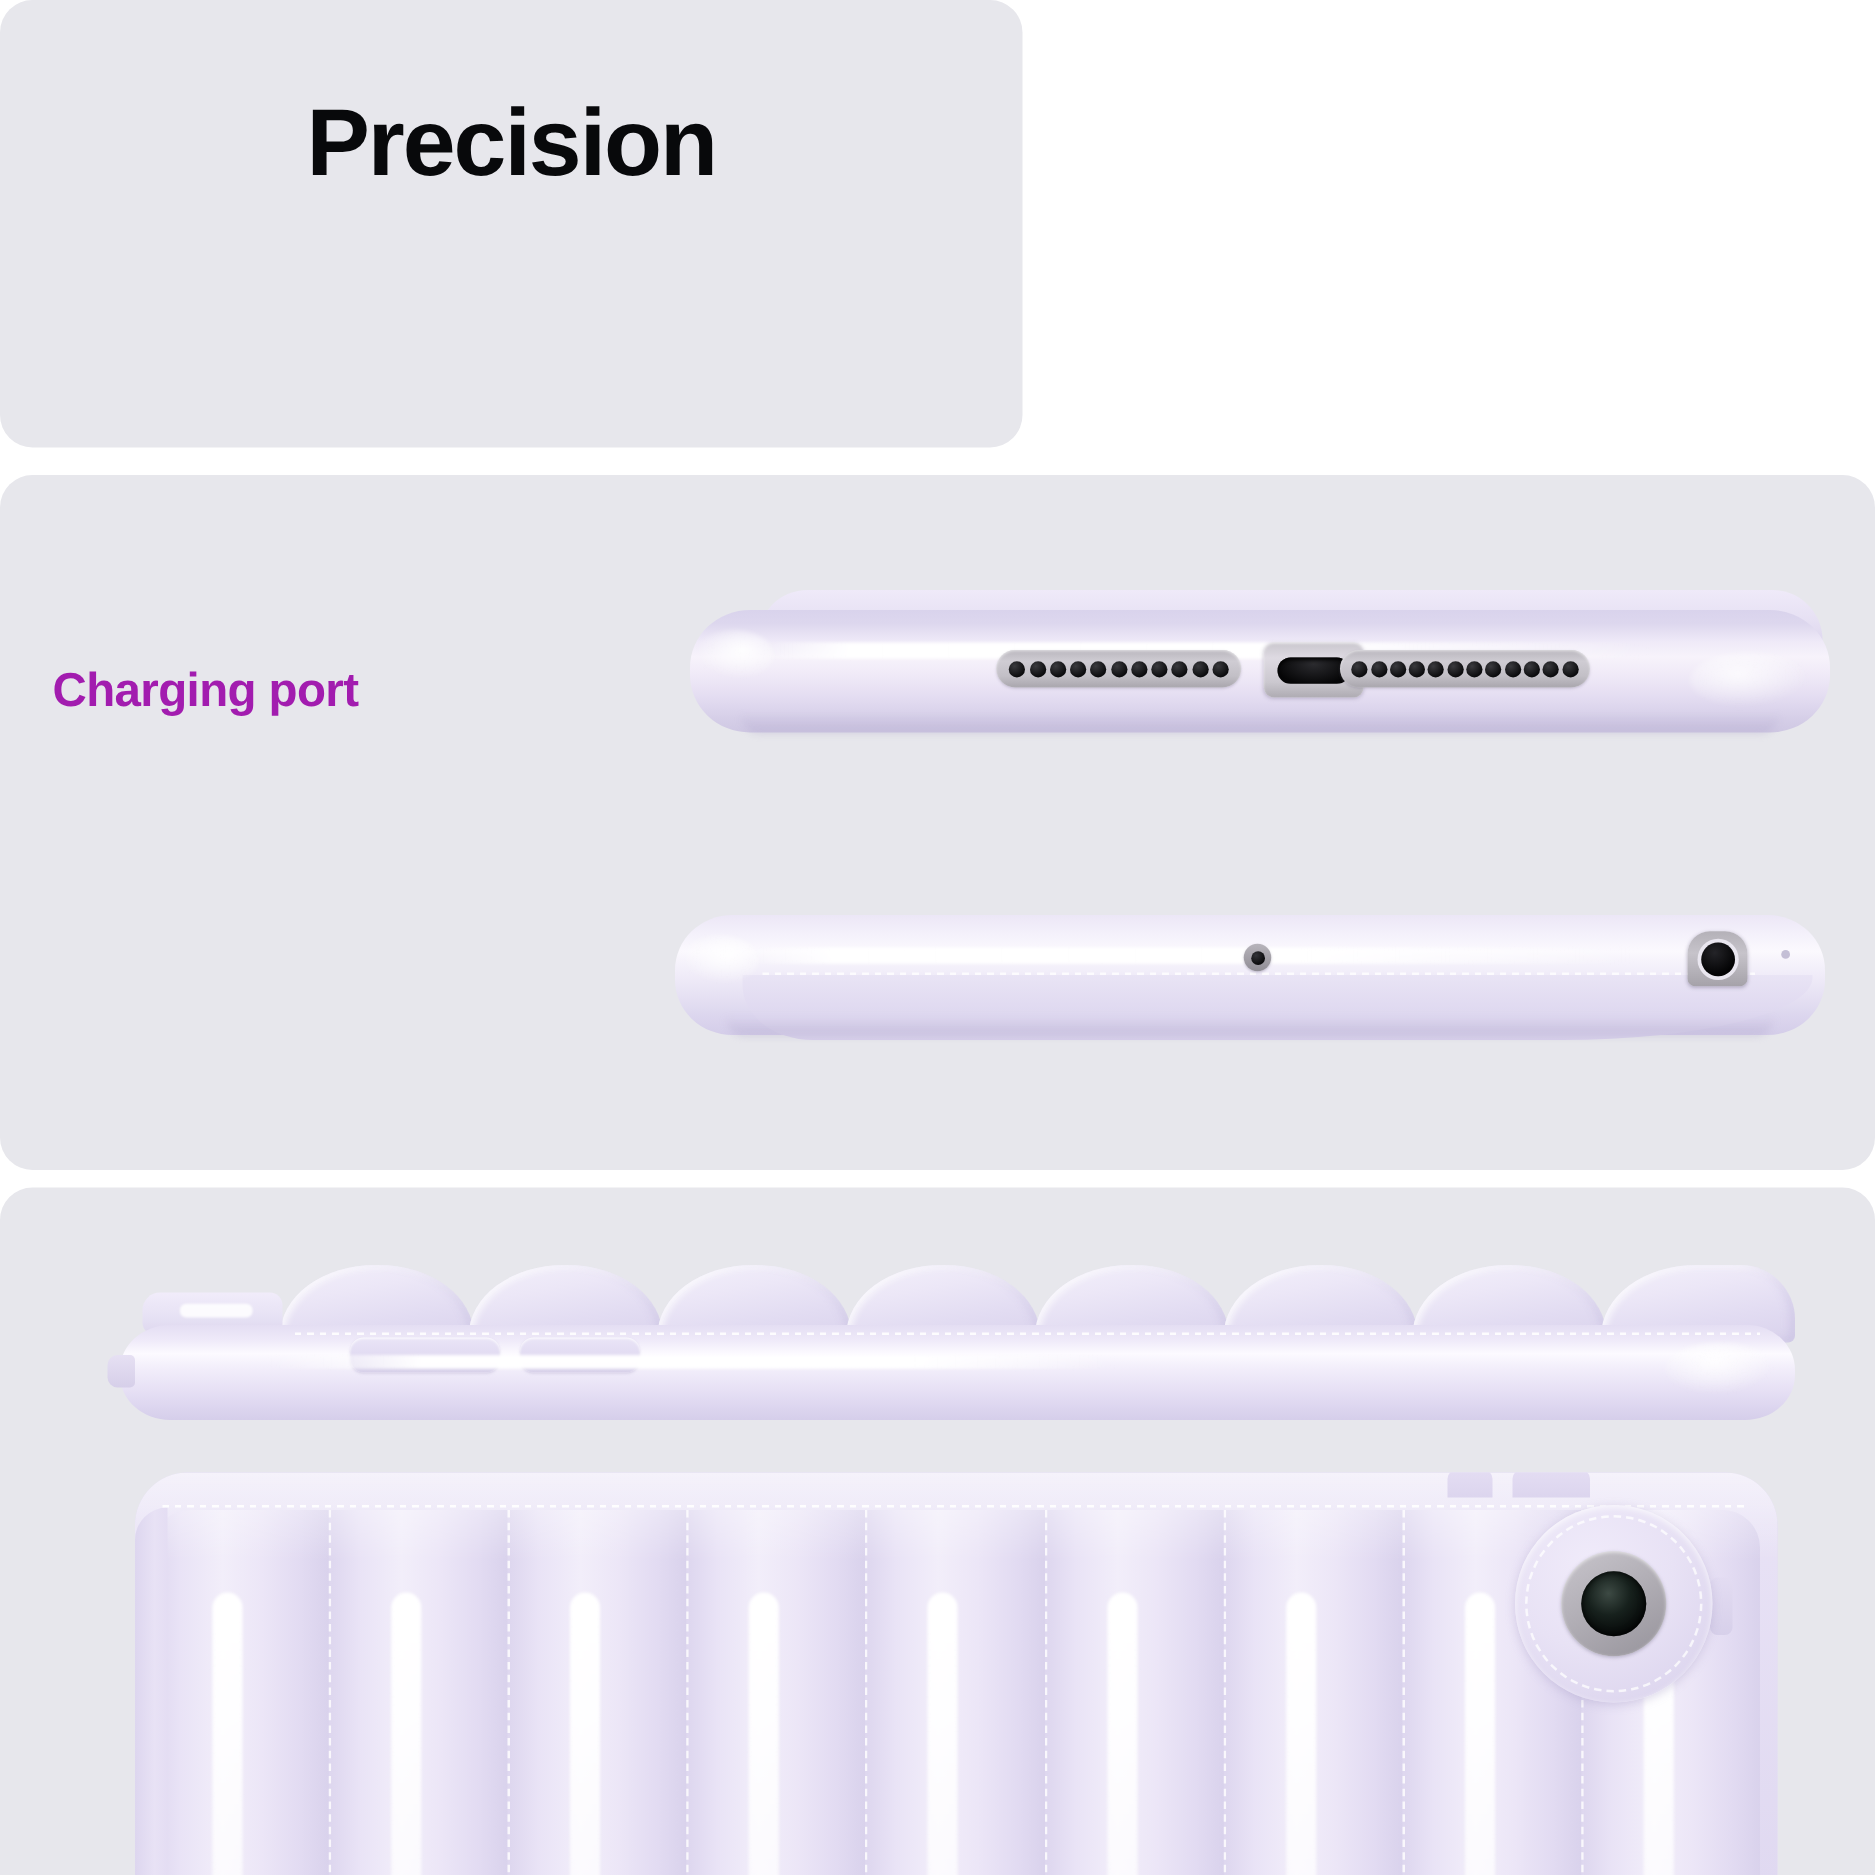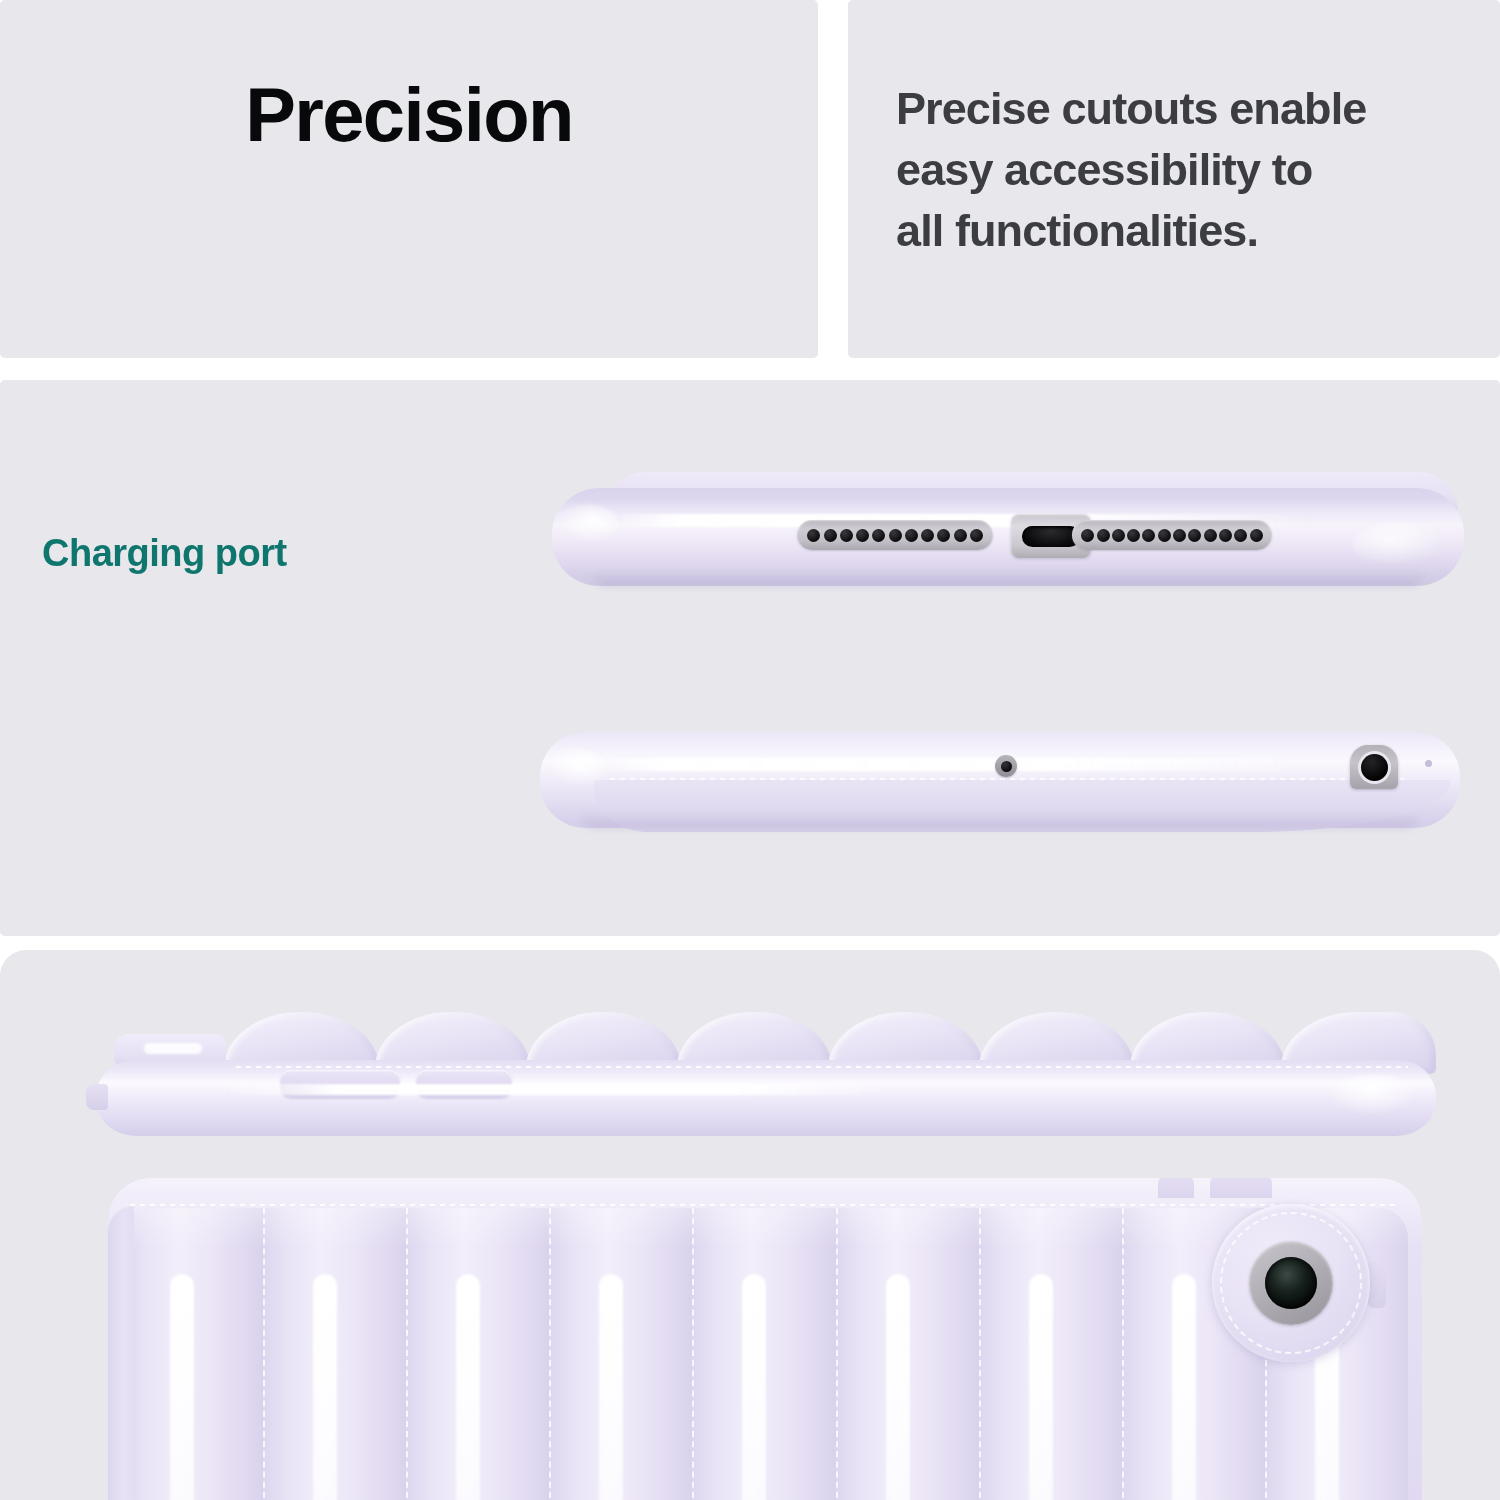--- a/index.html
+++ b/index.html
@@ -16,21 +16,21 @@
     position: relative;
     width: 1500px;
     height: 1500px;
     background: #ffffff;
   }
 
   
   .panel {
     position: absolute;
     background: #e7e7ec;
-    border-radius: 5px;
+    border-radius: 26px;
     overflow: hidden;
   }
 
   #panel-headline   { left: 0;    top: 0;     width: 818px;  height: 358px; }
   #panel-subtext    { left: 848px;top: 0;     width: 652px;  height: 358px; }
   #panel-ports      { left: 0;    top: 380px; width: 1500px; height: 556px; }
   #panel-profile    { left: 0;    top: 950px; width: 1500px; height: 550px; border-radius: 26px 26px 0 0; }
 
   
   .headline {
@@ -59,21 +59,21 @@
     letter-spacing: -0.9px;
   }
   .subtext span { display: block; }
 
   .port-label {
     position: absolute;
     left: 42px;
     top: 152px;
     font-size: 38px;
     font-weight: 600;
-    color: #0f766e;
+    color: #a21caf;
     letter-spacing: -0.5px;
   }
 
   
   
 
   
   #view-bottom-edge {
     position: absolute;
     left: 552px;
@@ -530,27 +530,20 @@
 <body>
 
 <div id="page">
 
   <section class="panel" id="panel-headline">
     <h1 class="headline">
       <span>Precision</span>
     </h1>
   </section>
 
-  <section class="panel" id="panel-subtext">
-    <p class="subtext">
-      <span>Precise cutouts enable</span>
-      <span>easy accessibility to</span>
-      <span>all functionalities.</span>
-    </p>
-  </section>
 
   <section class="panel" id="panel-ports">
 
     <div class="port-label">Charging port</div>
 
     <div id="view-bottom-edge">
       <div class="top-lip"></div>
       <div class="edge-body"></div>
       <div class="edge-gloss"></div>
       <div class="edge-gloss-2"></div>

